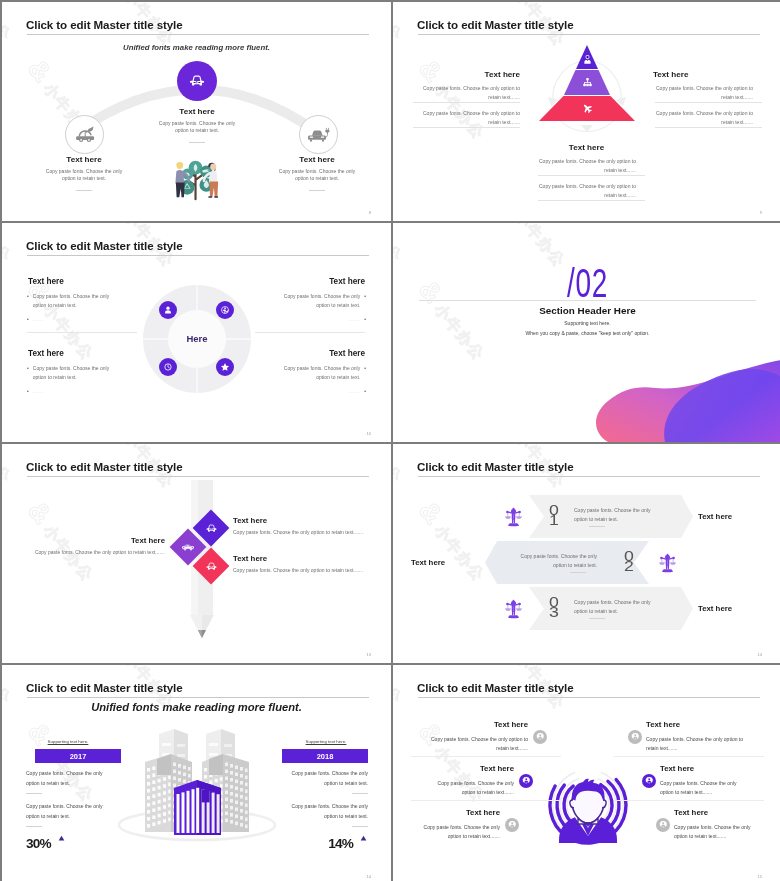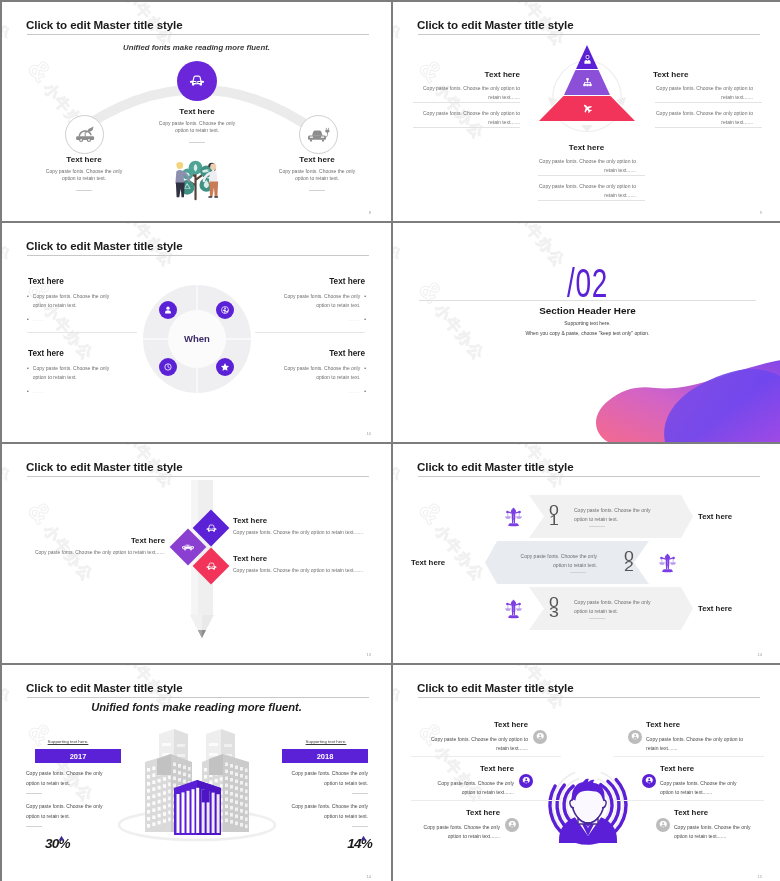--- a/index.html
+++ b/index.html
@@ -90,21 +90,21 @@
   .s6lbl-2{left:18px;top:114px;}
   
   .s7tag{position:absolute;left:0;right:0;top:36px;text-align:center;font-size:11.2px;font-weight:bold;font-style:italic;color:#1d1d1d;}
   .s7sup{position:absolute;font-size:4.4px;color:#3c3c3c;text-decoration:underline;text-align:center;width:88px;}
   .s7sup-l{left:22px;top:74px;} .s7sup-r{left:280px;top:74px;}
   .s7band{position:absolute;width:86px;height:14px;background:#5b21d6;display:flex;align-items:center;justify-content:center;font-size:7.5px;font-weight:bold;color:#fff;}
   .s7band-l{left:33px;top:84px;align-items:center;} .s7band-r{left:280px;top:84px;text-align:center;}
   .s7b{position:absolute;font-size:5px;color:#4a4a4a;line-height:1.95;width:86px;}
   .s7b-l1{left:24px;top:104px;} .s7b-l2{left:24px;top:137px;}
   .s7b-r1{left:280px;top:104px;text-align:right;} .s7b-r2{left:280px;top:137px;text-align:right;}
-  .s7pct{position:absolute;font-size:13.6px;font-weight:bold;font-style:italic;color:#1b1b1b;letter-spacing:-0.8px;margin-left:19px;}
+  .s7pct{position:absolute;font-size:13.6px;font-weight:bold;color:#1b1b1b;letter-spacing:-0.8px;}
   .s7pct-l{left:24px;top:171px;} .s7pct-r{left:260px;top:171px;width:91px;text-align:right;}
   
   .s8c{position:absolute;width:14px;height:14px;border-radius:50%;display:flex;align-items:center;justify-content:center;}
   .s8c.on{background:#5a1fd6;color:#5a1fd6;}
   .s8c.off{background:#bcbcbc;color:#bcbcbc;}
   .s8c-1{left:140px;top:65px;} .s8c-3{left:126px;top:109px;} .s8c-5{left:112px;top:153px;}
   .s8c-2{left:235px;top:65px;} .s8c-4{left:249px;top:109px;} .s8c-6{left:263px;top:153px;}
   .s8h{position:absolute;font-size:7.8px;font-weight:bold;color:#1b1b1b;}
   .s8h-1{left:22px;top:55px;width:113px;text-align:right;}
   .s8h-3{left:22px;top:99px;width:99px;text-align:right;}
@@ -324,21 +324,21 @@
         <div class="srule"></div>
 
         <svg width="389" height="219" viewBox="0 0 389 219" style="position:absolute;left:0;top:0;">
           <circle cx="195" cy="116" r="54" fill="#efeff1"></circle>
           <g stroke="#fbfbfc" stroke-width="1.4">
             <line x1="195" y1="62" x2="195" y2="170"></line>
             <line x1="141" y1="116" x2="249" y2="116"></line>
           </g>
           <circle cx="195" cy="116" r="29" fill="#fbfbfc"></circle>
         </svg>
-        <div class="s3center">When</div>
+        <div class="s3center">Here</div>
 
         <div class="s3i s3i-tl">
           <svg viewBox="0 0 24 24" width="10" height="10">
             <g fill="#fff">
                 <circle cx="12" cy="7.5" r="4"></circle>
                 <path d="M12 12.8 c-4.2 0 -7 2.2 -7 5.1 l0 2.3 l14 0 l0 -2.3 c0 -2.9 -2.8 -5.1 -7 -5.1 Z"></path>
               </g>
           </svg>
         </div>
         <div class="s3i s3i-tr">

